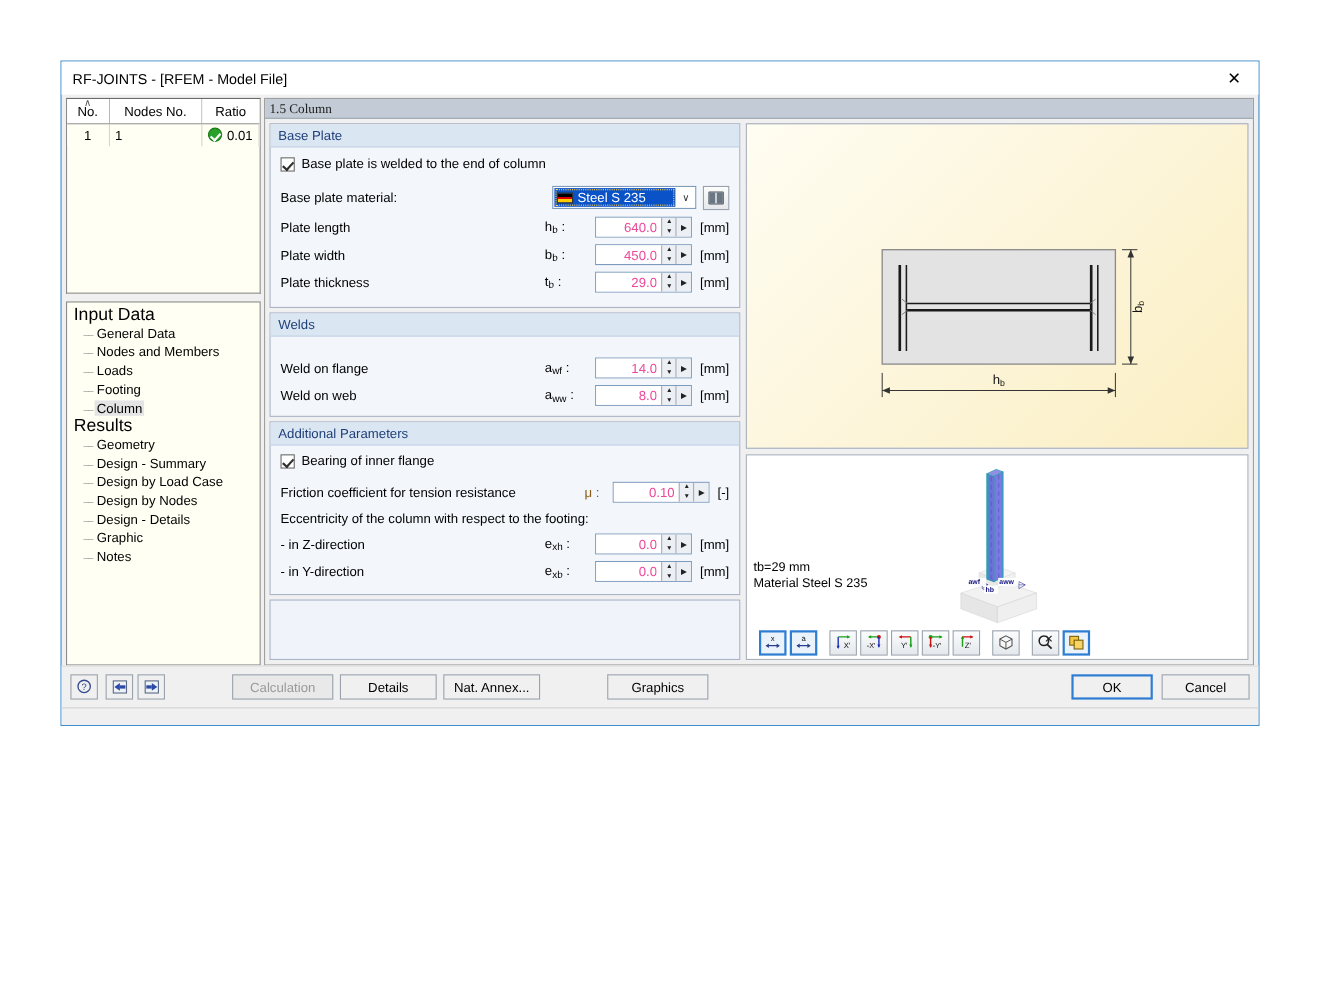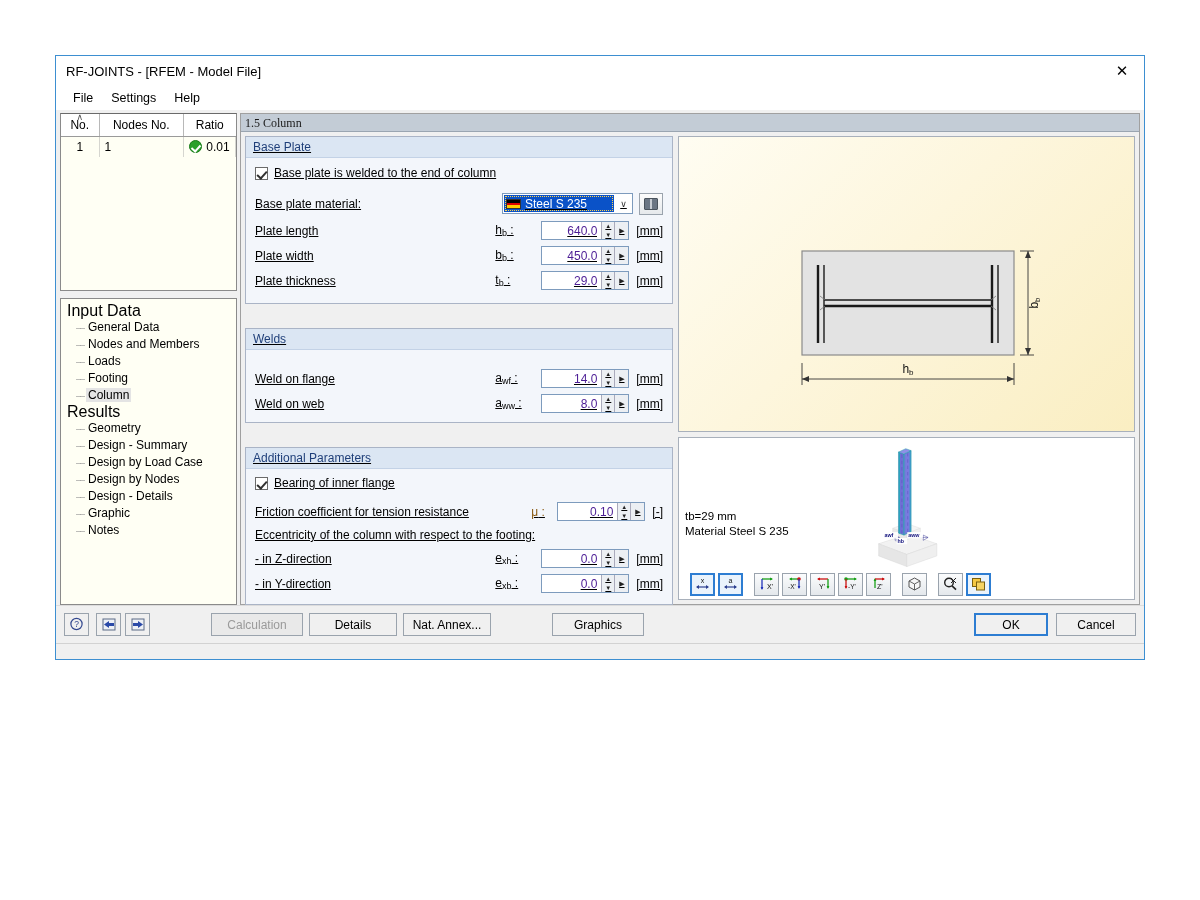--- a/index.html
+++ b/index.html
@@ -128,21 +128,21 @@
     font-size: 12px; color: #1a1a1a; padding: 2px 0 0 4px; font-family: Liberation Serif, serif;
   }
   .panebody { flex: 1 1 auto; display: flex; padding: 4px; min-height: 0; }
 
   
   .formcol {
     width: 428px; flex: 0 0 428px; display: flex; flex-direction: column;
     margin-right: 5px;
   }
   .group {
-    border: 1px solid #aab4c6; background: #f3f6fb; margin-bottom: 24px; text-decoration: underline;
+    border: 1px solid #aab4c6; background: #f3f6fb; margin-bottom: 4px;
   }
   .grouphdr {
     background: #dbe6f3; color: #1f3f79; font-size: 12px;
     padding: 3px 7px 3px 7px; border-bottom: 1px solid #c3d2e6;
   }
   .groupbody { padding: 8px 9px 10px 9px; }
 
   .row { display: flex; align-items: center; height: 25px; }
   .row .lab {
     font-size: 12px; color: #000; flex: 1 1 auto; white-space: nowrap;
@@ -167,21 +167,21 @@
   }
   .cblbl { font-size: 12px; color: #000; }
 
   
   .spin {
     display: flex; align-items: stretch; height: 19px;
     width: 88px; flex: 0 0 88px; border: 1px solid #7d9bbd;
     background: #fff;
   }
   .spin .val {
-    flex: 1 1 auto; text-align: right; font-size: 12px; color: #4c1d95;
+    flex: 1 1 auto; text-align: right; font-size: 12px; color: #ec4899;
     padding: 1px 4px 0 2px; background: #fff; border: none; outline: none;
     font-family: "Liberation Sans", sans-serif; min-width: 0;
   }
   .spin .arrows {
     width: 13px; flex: 0 0 13px; border-left: 1px solid #aab;
     display: flex; flex-direction: column; background: #eceff3;
   }
   .spin .arrows div {
     flex: 1 1 50%; display: flex; align-items: center; justify-content: center;
     font-size: 6px; color: #222; cursor: pointer; line-height: 1;
@@ -285,25 +285,20 @@
 </head>
 <body>
 
 <div id="window">
 
   <div class="titlebar">
     <div class="title">RF-JOINTS - [RFEM - Model File]</div>
     <div class="close-btn">✕</div>
   </div>
 
-  <div class="menubar">
-    <div class="mi">File</div>
-    <div class="mi">Settings</div>
-    <div class="mi">Help</div>
-  </div>
 
   <div class="wbody">
 
     <div class="leftpane">
 
       <div class="tablebox">
         <table class="nodetable">
           <thead>
             <tr>
               <th style="width:38px">

